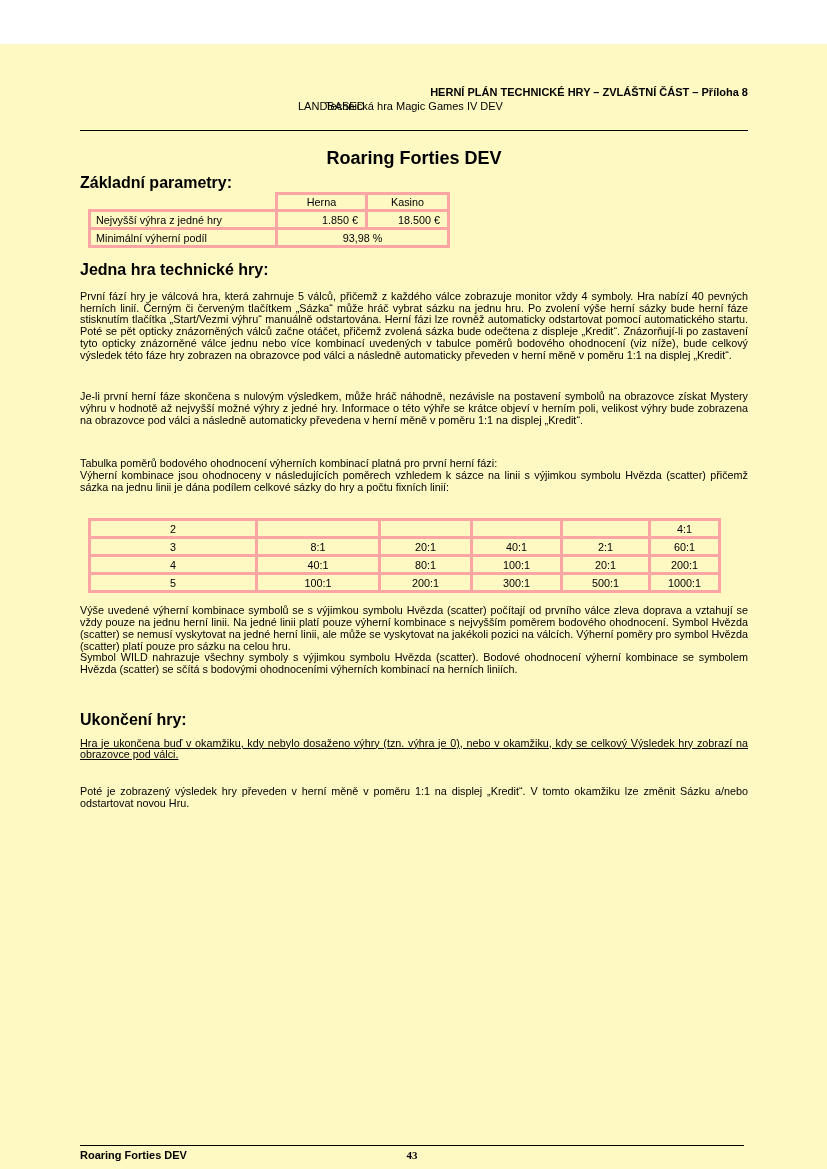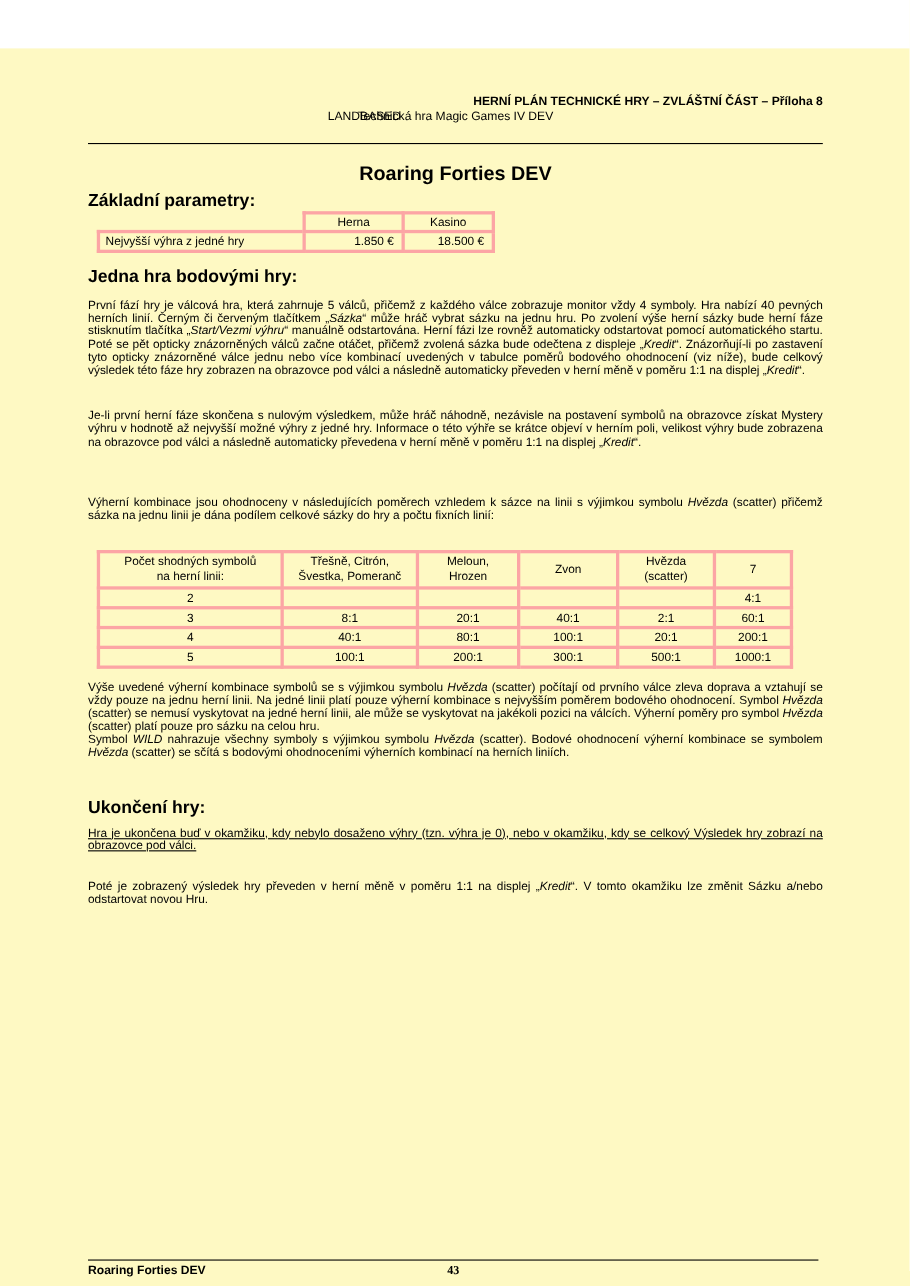--- a/index.html
+++ b/index.html
@@ -47,21 +47,21 @@
     font-size:10.8px; line-height:11.7px;
     text-align:justify;
     margin:0;
   }
   .p1    { margin-top:14px; }
   .p2    { margin-top:30px; }
   .intro { margin-top:32px; }
   .p4    { margin-top:12px; }
   .p5    { margin-top:11px;text-decoration:underline; }
   .p6    { margin-top:25px; }
-  .it { font-style:italic; }
+  .it { }
 
   table { border-collapse:collapse; table-layout:fixed; }
   td, th { border:3px solid #fca5a5; font-size:10.8px; font-weight:normal; padding:0; overflow:hidden; }
 
   .params { margin-top:2px; margin-left:8px; width:359px; }
   .params col.c1 { width:187px; }
   .params col.c2 { width:90px; }
   .params col.c3 { width:82px; }
   .params th { height:14px; text-align:center; }
   .params td { height:15px; }
@@ -119,53 +119,45 @@
         <tr>
       <td class="nob"></td>
       <th>Herna</th>
       <th>Kasino</th>
     </tr>
     <tr>
       <td class="lbl">Nejvyšší výhra z jedné hry</td>
       <td class="val">1.850 €</td>
       <td class="val">18.500 €</td>
     </tr>
+    <tr>
+      <td class="lbl">Minimální výherní podíl</td>
+      <td class="ctr" colspan="2">93,98 %</td>
+    </tr>
   </tbody>
     </table>
 
-  <div class="heading h-game">Jedna hra bodovými hry:</div>
+  <div class="heading h-game">Jedna hra technické hry:</div>
 
   <p class="body-text p1"><span>První fází hry je válcová hra, která zahrnuje 5 válců, přičemž z každého válce zobrazuje monitor vždy 4 symboly. Hra nabízí 40 pevných herních linií. Černým či červeným tlačítkem „</span><span class="it">Sázka</span><span>“ může hráč vybrat sázku na jednu hru. Po zvolení výše herní sázky bude herní fáze stisknutím tlačítka „</span><span class="it">Start/Vezmi výhru</span><span>“ manuálně odstartována. Herní fázi lze rovněž automaticky odstartovat pomocí automatického startu. Poté se pět opticky znázorněných válců začne otáčet, přičemž zvolená sázka bude odečtena z displeje „</span><span class="it">Kredit</span><span>“. Znázorňují-li po zastavení tyto opticky znázorněné válce jednu nebo více kombinací uvedených v tabulce poměrů bodového ohodnocení (viz níže), bude celkový výsledek této fáze hry zobrazen na obrazovce pod válci a následně automaticky převeden v herní měně v poměru 1:1 na displej „</span><span class="it">Kredit</span><span>“.</span></p>
 
   <p class="body-text p2"><span>Je-li první herní fáze skončena s nulovým výsledkem, může hráč náhodně, nezávisle na postavení symbolů na obrazovce získat Mystery výhru v hodnotě až nejvyšší možné výhry z jedné hry. Informace o této výhře se krátce objeví v herním poli, velikost výhry bude zobrazena na obrazovce pod válci a následně automaticky převedena v herní měně v poměru 1:1 na displej „</span><span class="it">Kredit</span><span>“.</span></p>
 
-  <p class="body-text intro"><br><span>Výherní kombinace jsou ohodnoceny v následujících poměrech vzhledem k sázce na linii s výjimkou symbolu </span><span class="it">Hvězda</span><span> (scatter) přičemž sázka na jednu linii je dána podílem celkové sázky do hry a počtu fixních linií:</span></p>
+  <p class="body-text intro"><span>Tabulka poměrů bodového ohodnocení výherních kombinací platná pro první herní fázi:</span><br><span>Výherní kombinace jsou ohodnoceny v následujících poměrech vzhledem k sázce na linii s výjimkou symbolu </span><span class="it">Hvězda</span><span> (scatter) přičemž sázka na jednu linii je dána podílem celkové sázky do hry a počtu fixních linií:</span></p>
 
   <table class="payout">
     <colgroup>
         <col class="c1">
         <col class="c2">
         <col class="c3">
         <col class="c4">
         <col class="c5">
         <col class="c6">
       </colgroup>
     <tbody>
-        <tr>
-      <th>Počet shodných symbolů
-na herní linii:</th>
-      <th>Třešně, Citrón,
-Švestka, Pomeranč</th>
-      <th>Meloun,
-Hrozen</th>
-      <th>Zvon</th>
-      <th>Hvězda
-(scatter)</th>
-      <th>7</th>
-    </tr>
     <tr>
       <td>2</td>
       <td></td>
       <td></td>
       <td></td>
       <td></td>
       <td>4:1</td>
     </tr>
     <tr>
       <td>3</td>

